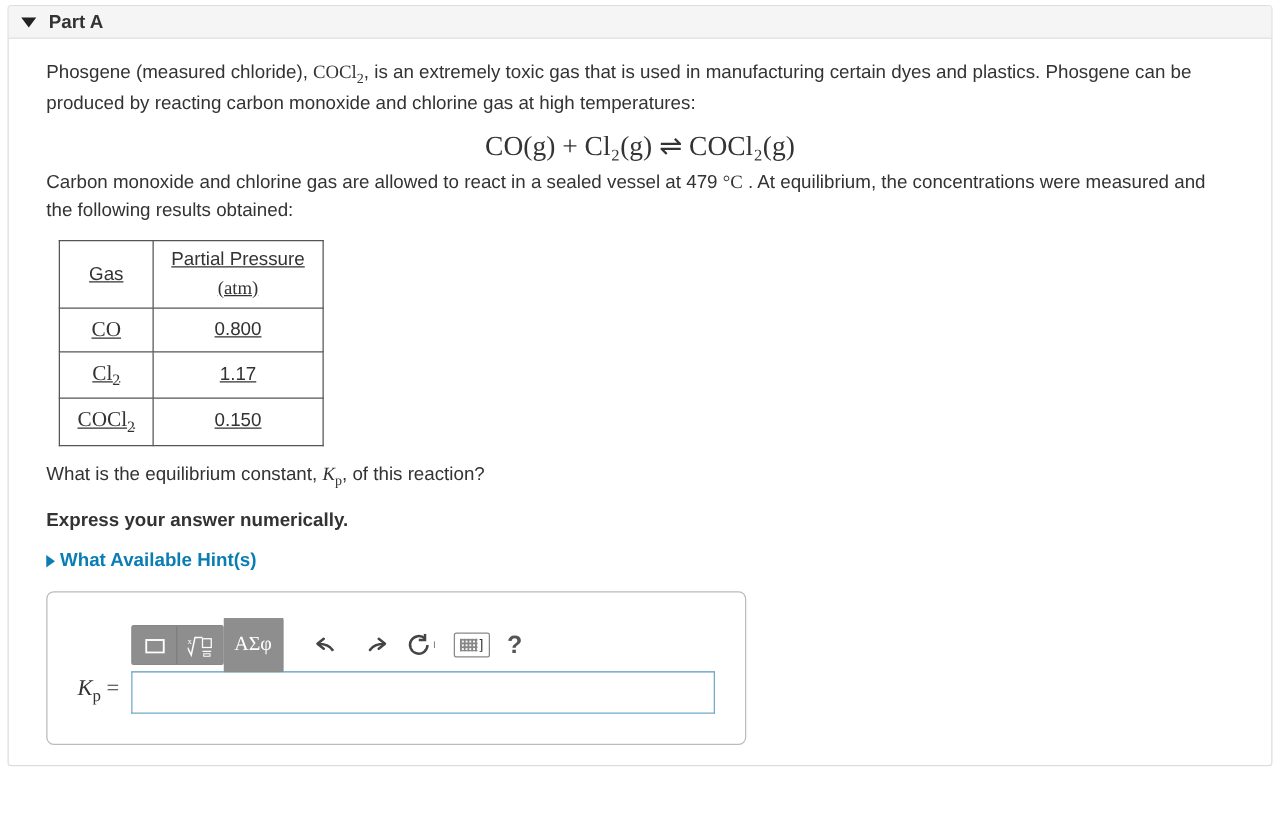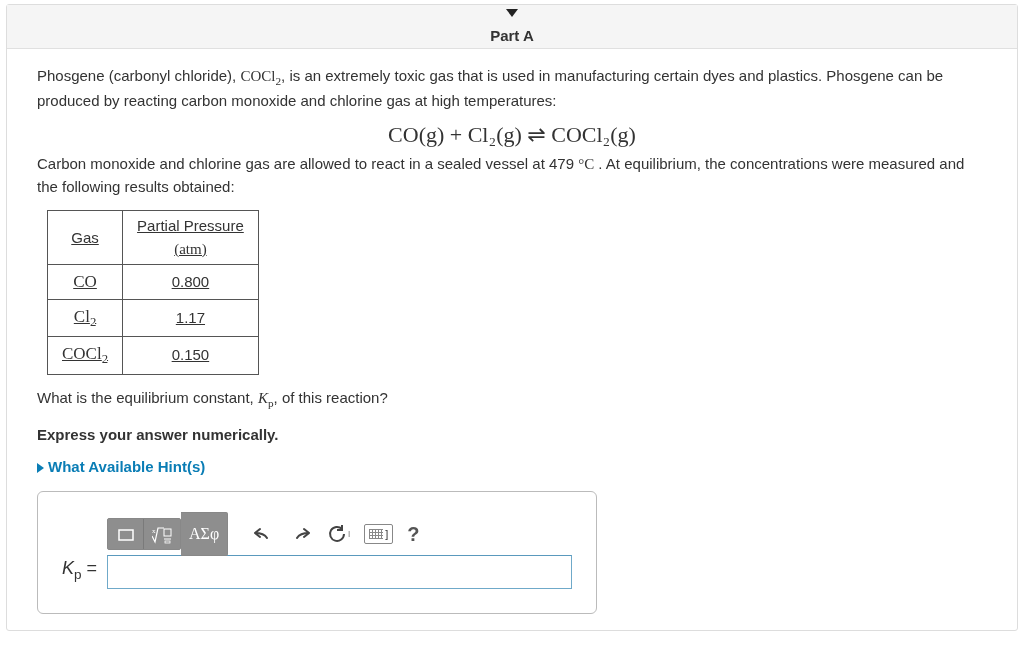--- a/index.html
+++ b/index.html
@@ -17,21 +17,20 @@
     margin: 4px 6px;
     background: #fff;
   }
   .part-header {
     background: #f5f5f5;
     border-bottom: 1px solid #e0e0e0;
     padding: 4px 10px;
     display: flex;
     align-items: center;
     gap: 10px;
-    flex-direction: column;
   }
   .caret-down {
     width: 0; height: 0;
     border-left: 6px solid transparent;
     border-right: 6px solid transparent;
     border-top: 8px solid #222;
   }
   .caret-right-blue {
     display: inline-block;
     width: 0; height: 0;
@@ -71,21 +70,21 @@
     margin-top: 12px;
     width: 560px;
     background: #fff;
   }
   .answer-row {
     display: flex;
     align-items: flex-end;
     gap: 10px;
   }
   .kp-label {
-    font-family: Liberation Sans, sans-serif;
+    font-family: Liberation Serif, serif;
     font-size: 18px;
     font-style: italic;
     padding-bottom: 4px;
     white-space: nowrap;
   }
   .kp-label .eq { font-style: normal; }
   .input-stack { flex: 1; }
   .toolbar {
     display: flex;
     align-items: center;
@@ -173,21 +172,21 @@
 
 <div class="part-container">
   <div class="part-header">
     <span class="caret-down"></span>
     <span class="part-title">Part A</span>
   </div>
 
   <div class="content">
 
     <p class="para">
-      <span>Phosgene (carbonyl chloride), </span><span class="serif"><span>COCl</span><sub>2</sub></span><span>, is an extremely toxic gas that is used in manufacturing certain dyes and plastics. Phosgene can be produced by reacting carbon monoxide and chlorine gas at high temperatures:</span>
+      <span>Phosgene (measured chloride), </span><span class="serif"><span>COCl</span><sub>2</sub></span><span>, is an extremely toxic gas that is used in manufacturing certain dyes and plastics. Phosgene can be produced by reacting carbon monoxide and chlorine gas at high temperatures:</span>
     </p>
 
     <div class="eqn">CO(g) + Cl₂(g) ⇌ COCl₂(g)</div>
 
     <p class="para">
       <span>Carbon monoxide and chlorine gas are allowed to react in a sealed vessel at 479 </span><span class="serif">°C</span><span> . At equilibrium, the concentrations were measured and the following results obtained:</span>
     </p>
 
     <table class="data-table">
       <tbody>

